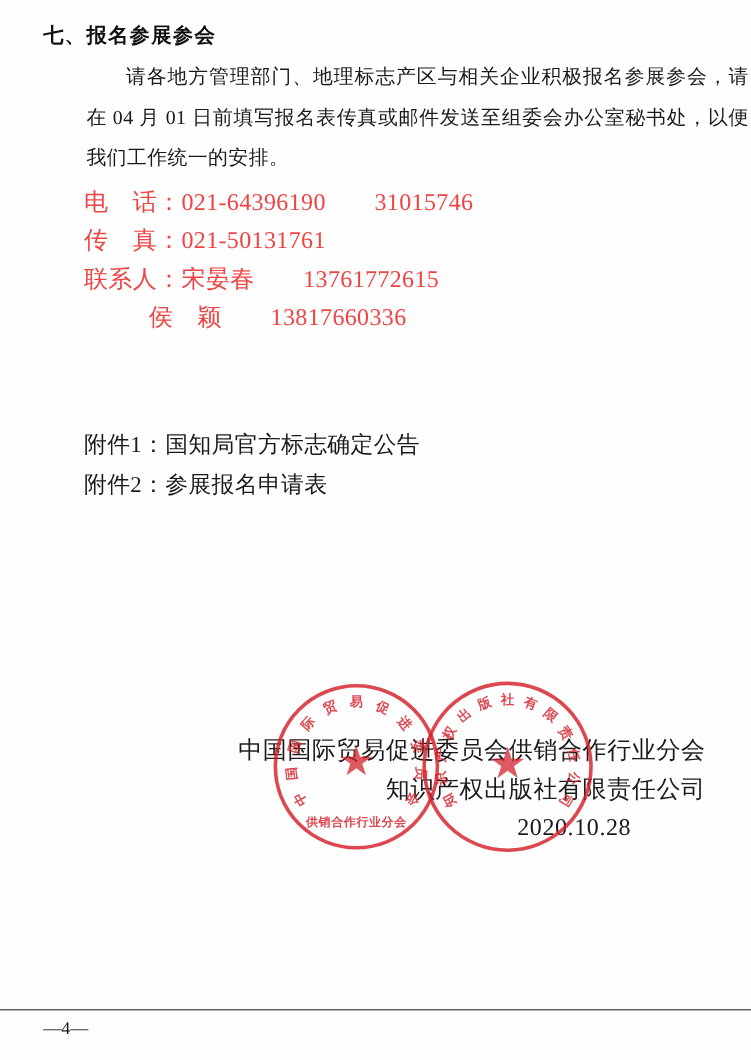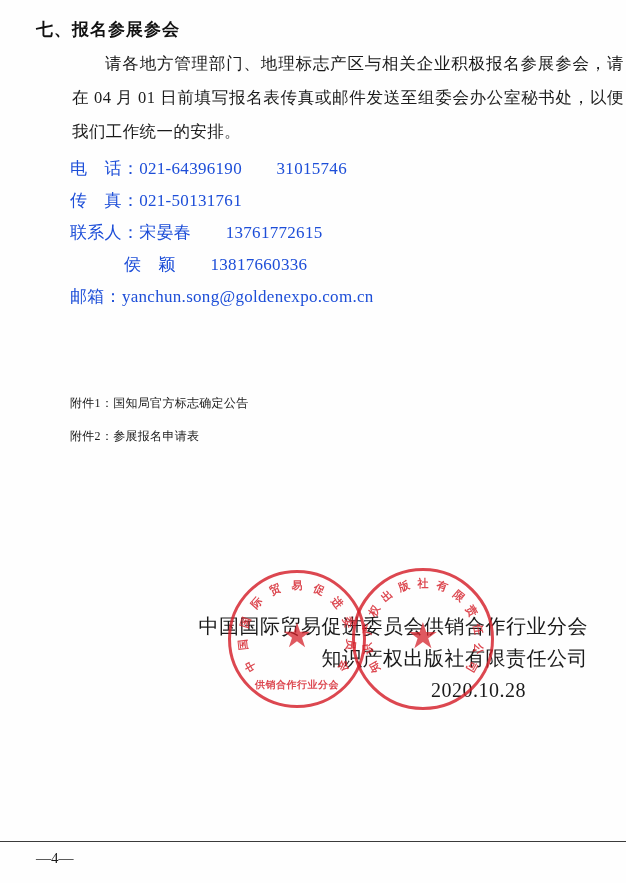--- a/index.html
+++ b/index.html
@@ -47,36 +47,36 @@
     color: #1a1a1a;
     letter-spacing: 0.4px;
     width: 552px;
     margin-left: 36px;
   }
 
   .contact-block {
     margin-top: 4px;
   }
   .contact-line {
-    font-size: 17px;
+    font-size: 20px;
     line-height: 32px;
-    color: #1d4ed8;
+    color: #ef4444;
     white-space: pre;
     padding-left: 34px;
     letter-spacing: 0.3px;
   }
   .contact-line.indent-2 { padding-left: 88px; }
   .contact-line.email-line { padding-left: 34px; }
   .contact-line.email-line-2 { padding-left: 82px; }
 
   .attachments {
     margin-top: 74px;
   }
   .attach-line {
-    font-size: 12px;
+    font-size: 19px;
     line-height: 33px;
     padding-left: 34px;
     color: #1a1a1a;
     letter-spacing: 0.3px;
   }
 
   .signature-block {
     position: absolute;
     left: 36px;
     top: 610px;
@@ -189,21 +189,20 @@
     <div class="section-heading" id="heading-7">七、报名参展参会</div>
 
     <div class="body-para">请各地方管理部门、地理标志产区与相关企业积极报名参展参会，请在 04 月 01 日前填写报名表传真或邮件发送至组委会办公室秘书处，以便我们工作统一的安排。</div>
 
 
     <div class="contact-block">
       <div class="contact-line">电　话：021-64396190　　31015746</div>
       <div class="contact-line">传　真：021-50131761</div>
       <div class="contact-line">联系人：宋晏春　　13761772615</div>
       <div class="contact-line indent-2">侯　颖　　13817660336</div>
-      <div class="contact-line email-line">邮箱：yanchun.song@goldenexpo.com.cn</div>
     </div>
 
     <div class="attachments">
       <div class="attach-line">附件1：国知局官方标志确定公告</div>
       <div class="attach-line">附件2：参展报名申请表</div>
     </div>
 
   </div>
 
   <div class="signature-block">

